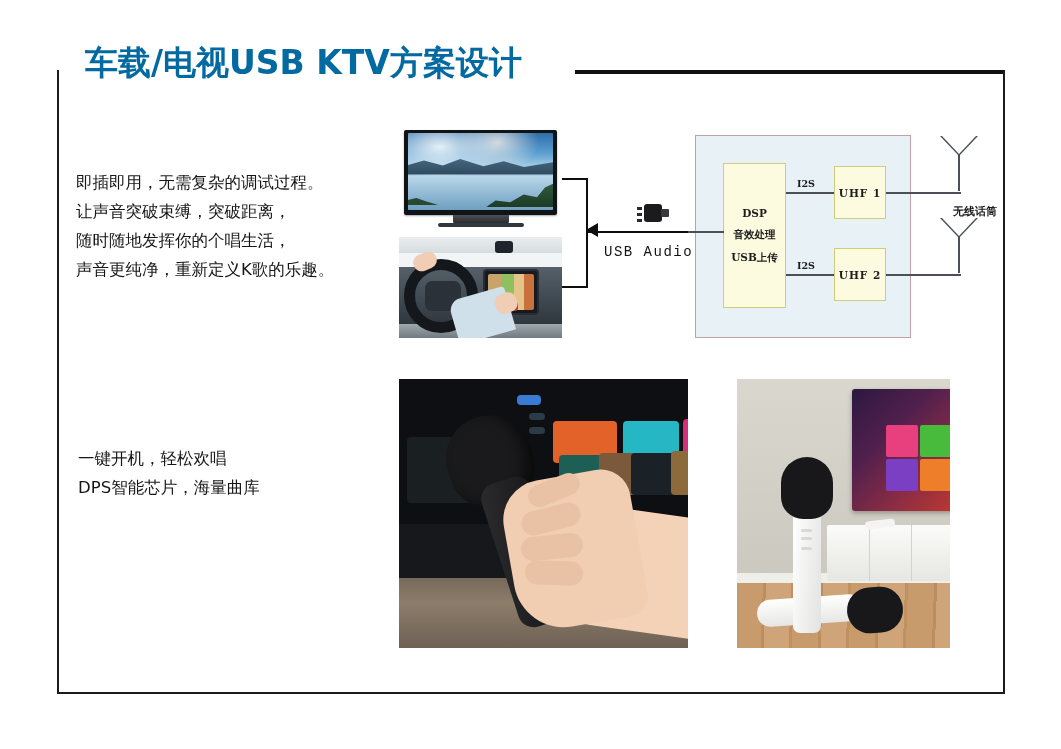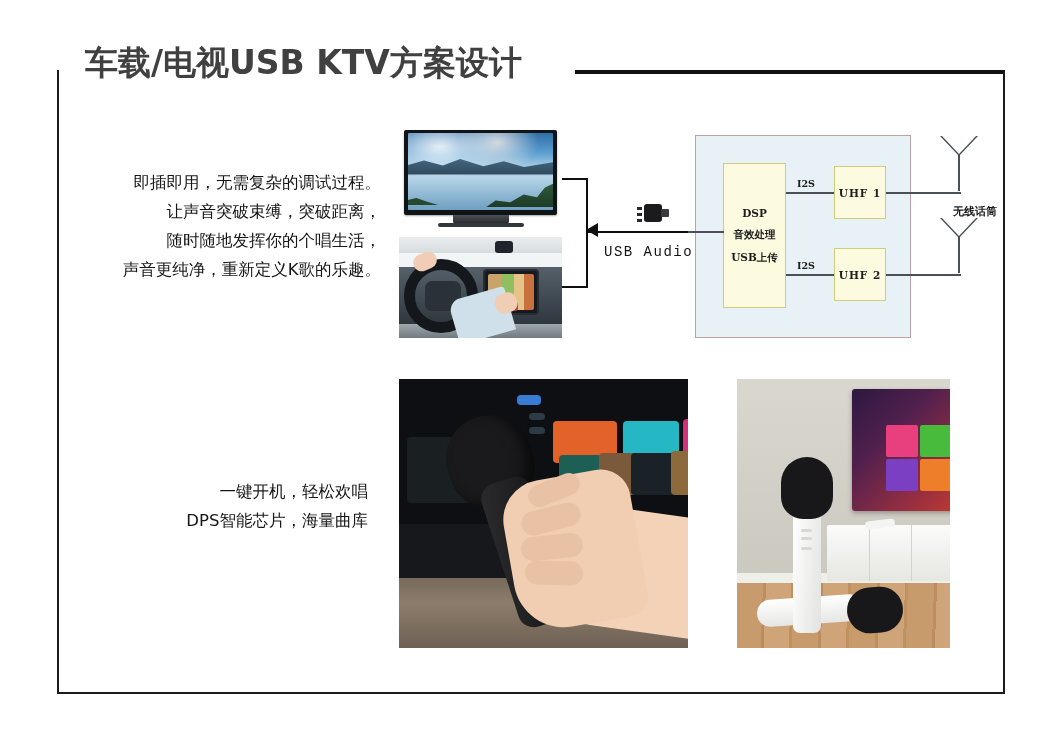--- a/index.html
+++ b/index.html
@@ -16,33 +16,33 @@
     border:2px solid #1b1b1b;border-top:none;box-sizing:border-box;
   }
   .frame-top-right{
     position:absolute;left:575px;top:70px;width:430px;height:0;
     border-top:4px solid #111111;box-sizing:border-box;
   }
 
   
   .title{
     position:absolute;left:85px;top:41px;
-    font-size:33px;font-weight:bold;color:#404040;
+    font-size:33px;font-weight:bold;color:#0369a1;
     letter-spacing:0px;white-space:nowrap;
     font-family:"DejaVu Sans","Liberation Sans",sans-serif;
   }
 
   
   .copy{
-    position:absolute;text-align:right;color:#161616;
+    position:absolute;text-align:left;color:#161616;
     font-size:16.5px;line-height:29px;white-space:nowrap;
     font-family:"DejaVu Sans","Liberation Sans",sans-serif;
   }
   .copy-top{left:76px;top:168px;width:305px;}
-  .copy-bottom{left:78px;top:477px;width:290px;}
+  .copy-bottom{left:78px;top:444px;width:290px;}
   .copy div{display:block;}
 
   
   .photo{position:absolute;overflow:hidden;background:#ddd;}
 
   
   .tv-photo{left:399px;top:127px;width:163px;height:104px;background:#ffffff;}
   .tv-body{position:absolute;left:5px;top:3px;width:153px;height:85px;
     background:#111417;border-radius:2px;box-shadow:0 1px 2px rgba(0,0,0,.35);}
   .tv-screen{position:absolute;left:4px;top:3px;right:4px;bottom:5px;overflow:hidden;border-radius:1px;

